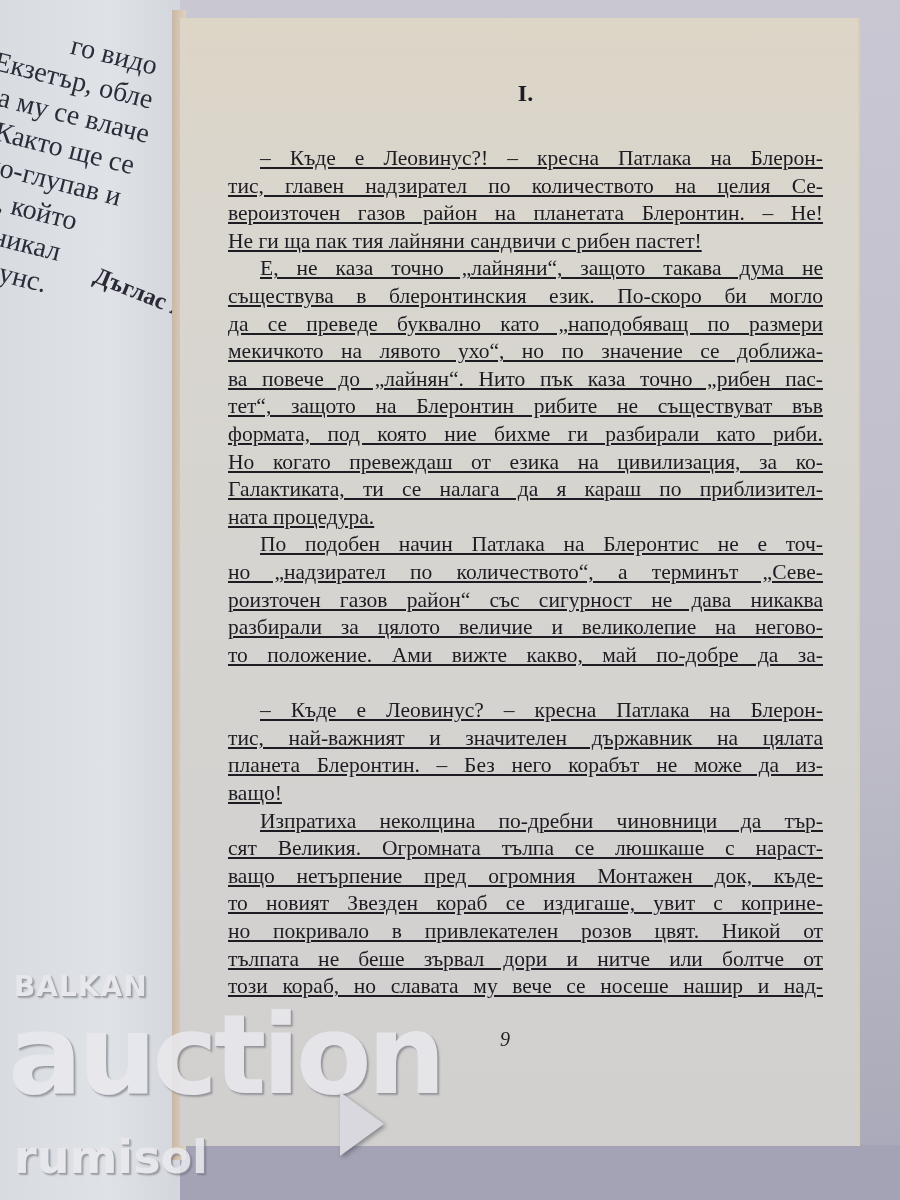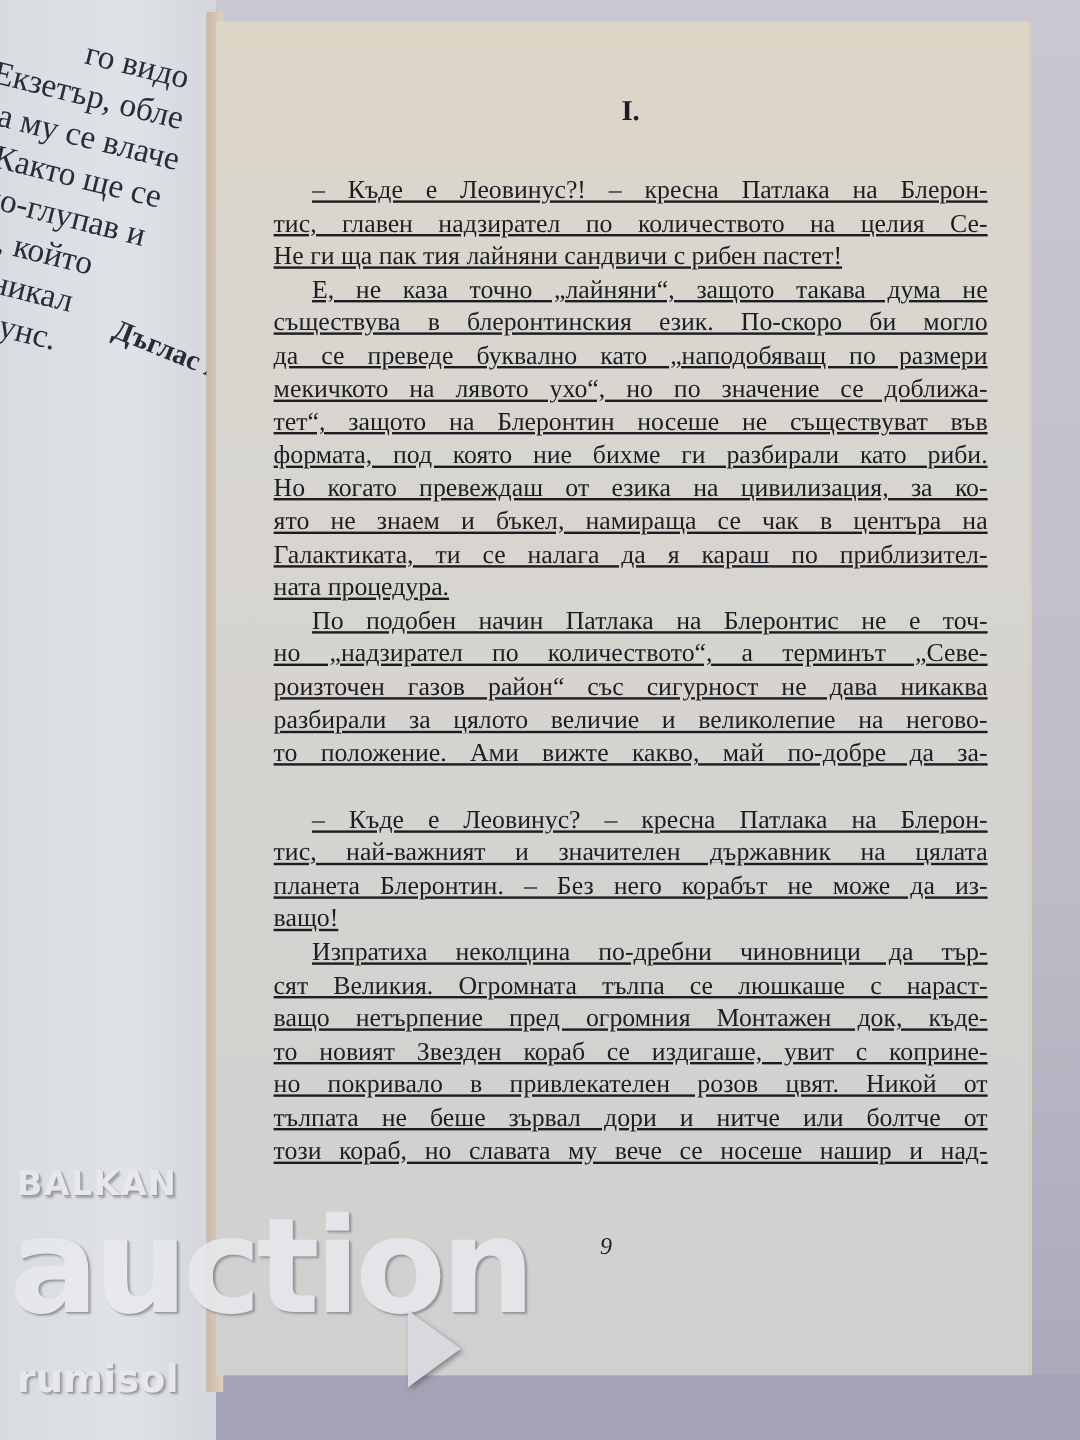--- a/index.html
+++ b/index.html
@@ -65,21 +65,21 @@
   }
   
   .wm {
     position: absolute; left: 10px; top: 975px; color: #e9e9ee;
     font-family: "DejaVu Sans", sans-serif; font-weight: bold;
     text-shadow: 1px 1px 0 #8e8f99, 2px 2px 2px rgba(60,60,70,0.45);
     opacity: 0.85;
   }
   .wm-balkan { position: absolute; left: 14px; top: 970px; font-size: 28px; letter-spacing: 1px; }
   .wm-auction { position: absolute; left: 8px; top: 1000px; font-size: 110px; line-height: 110px; letter-spacing: -4px; }
-  .wm-rumisol { position: absolute; left: 14px; top: 1130px; font-size: 32px; }
+  .wm-rumisol { position: absolute; left: 14px; top: 1130px; font-size: 46px; }
   .wm-play {
     position: absolute; left: 340px; top: 1092px; width: 0; height: 0;
     border-top: 32px solid transparent; border-bottom: 32px solid transparent;
     border-left: 44px solid #d8d8de; filter: drop-shadow(2px 2px 2px rgba(60,60,70,0.5));
   }
 </style>
 </head>
 <body>
 
 <div class="table-bg"></div>
@@ -101,31 +101,32 @@
 <div class="page-shadow"></div>
 
 <div class="page">
   <div class="page-inner">
     <div class="chapter">I.</div>
 
     <div class="body-text">
       <div class="para">
         <span class="ln indent">– Къде е Леовинус?! – кресна Патлака на Блерон-</span>
         <span class="ln">тис, главен надзирател по количеството на целия Се-</span>
+        <span class="ln">вероизточен газов район на планетата Блеронтин. – Не!</span>
         <span class="ln last">Не ги ща пак тия лайняни сандвичи с рибен пастет!</span>
       </div>
       <div class="para">
         <span class="ln indent">Е, не каза точно „лайняни“, защото такава дума не</span>
         <span class="ln">съществува в блеронтинския език. По-скоро би могло</span>
         <span class="ln">да се преведе буквално като „наподобяващ по размери</span>
         <span class="ln">мекичкото на лявото ухо“, но по значение се доближа-</span>
-        <span class="ln">тет“, защото на Блеронтин носеше не съществуват във</span>
+        <span class="ln">ва повече до „лайнян“. Нито пък каза точно „рибен пас-</span>
+        <span class="ln">тет“, защото на Блеронтин рибите не съществуват във</span>
         <span class="ln">формата, под която ние бихме ги разбирали като риби.</span>
         <span class="ln">Но когато превеждаш от езика на цивилизация, за ко-</span>
-        <span class="ln">ято не знаем и бъкел, намираща се чак в центъра на</span>
         <span class="ln">Галактиката, ти се налага да я караш по приблизител-</span>
         <span class="ln last">ната процедура.</span>
       </div>
       <div class="para">
         <span class="ln indent">По подобен начин Патлака на Блеронтис не е точ-</span>
         <span class="ln">но „надзирател по количеството“, а терминът „Севе-</span>
         <span class="ln">роизточен газов район“ със сигурност не дава никаква</span>
         <span class="ln">разбирали за цялото величие и великолепие на негово-</span>
         <span class="ln">то положение. Ами вижте какво, май по-добре да за-</span>
       </div>

